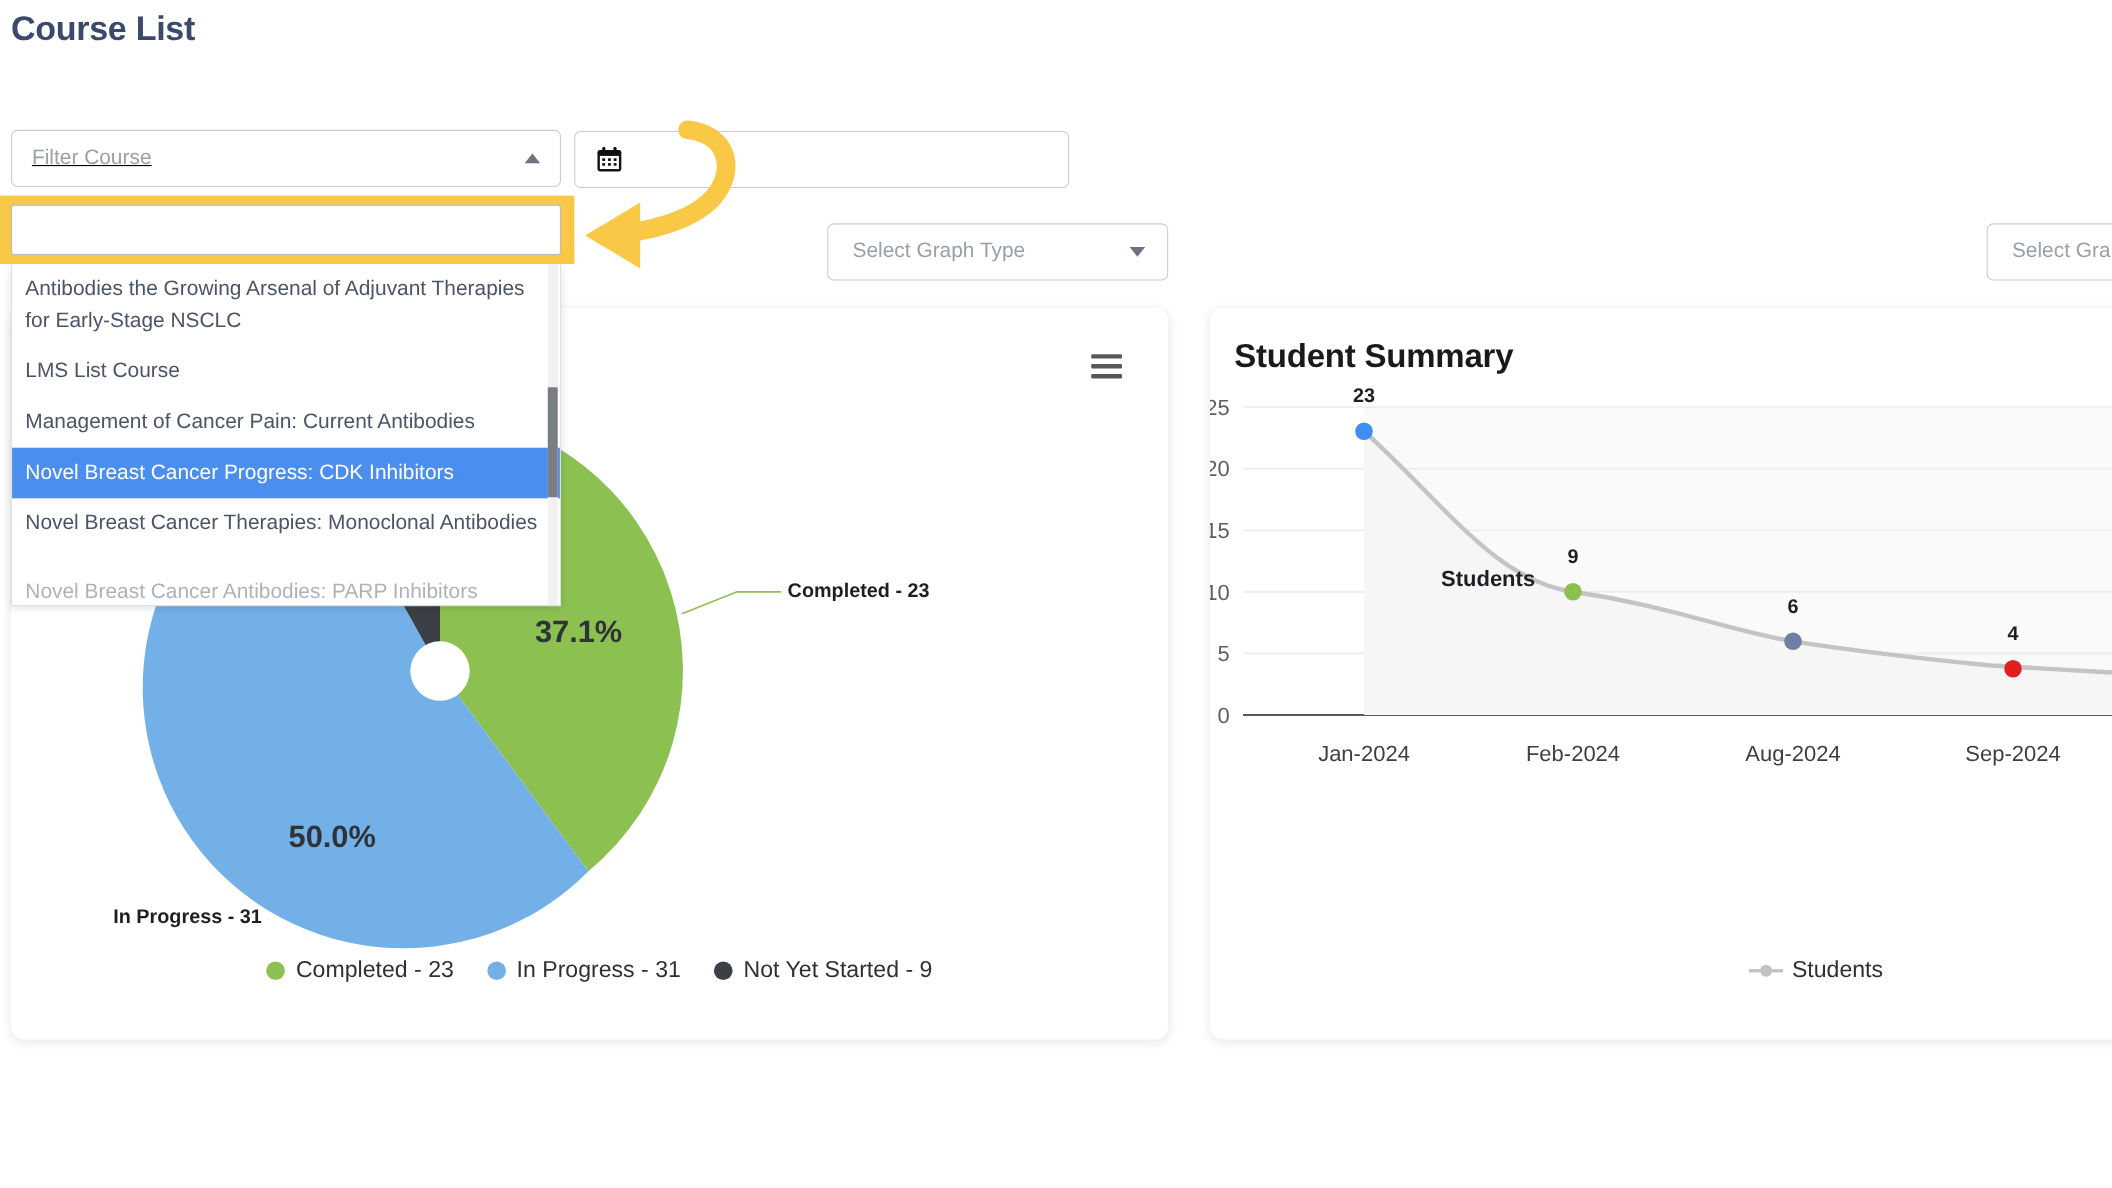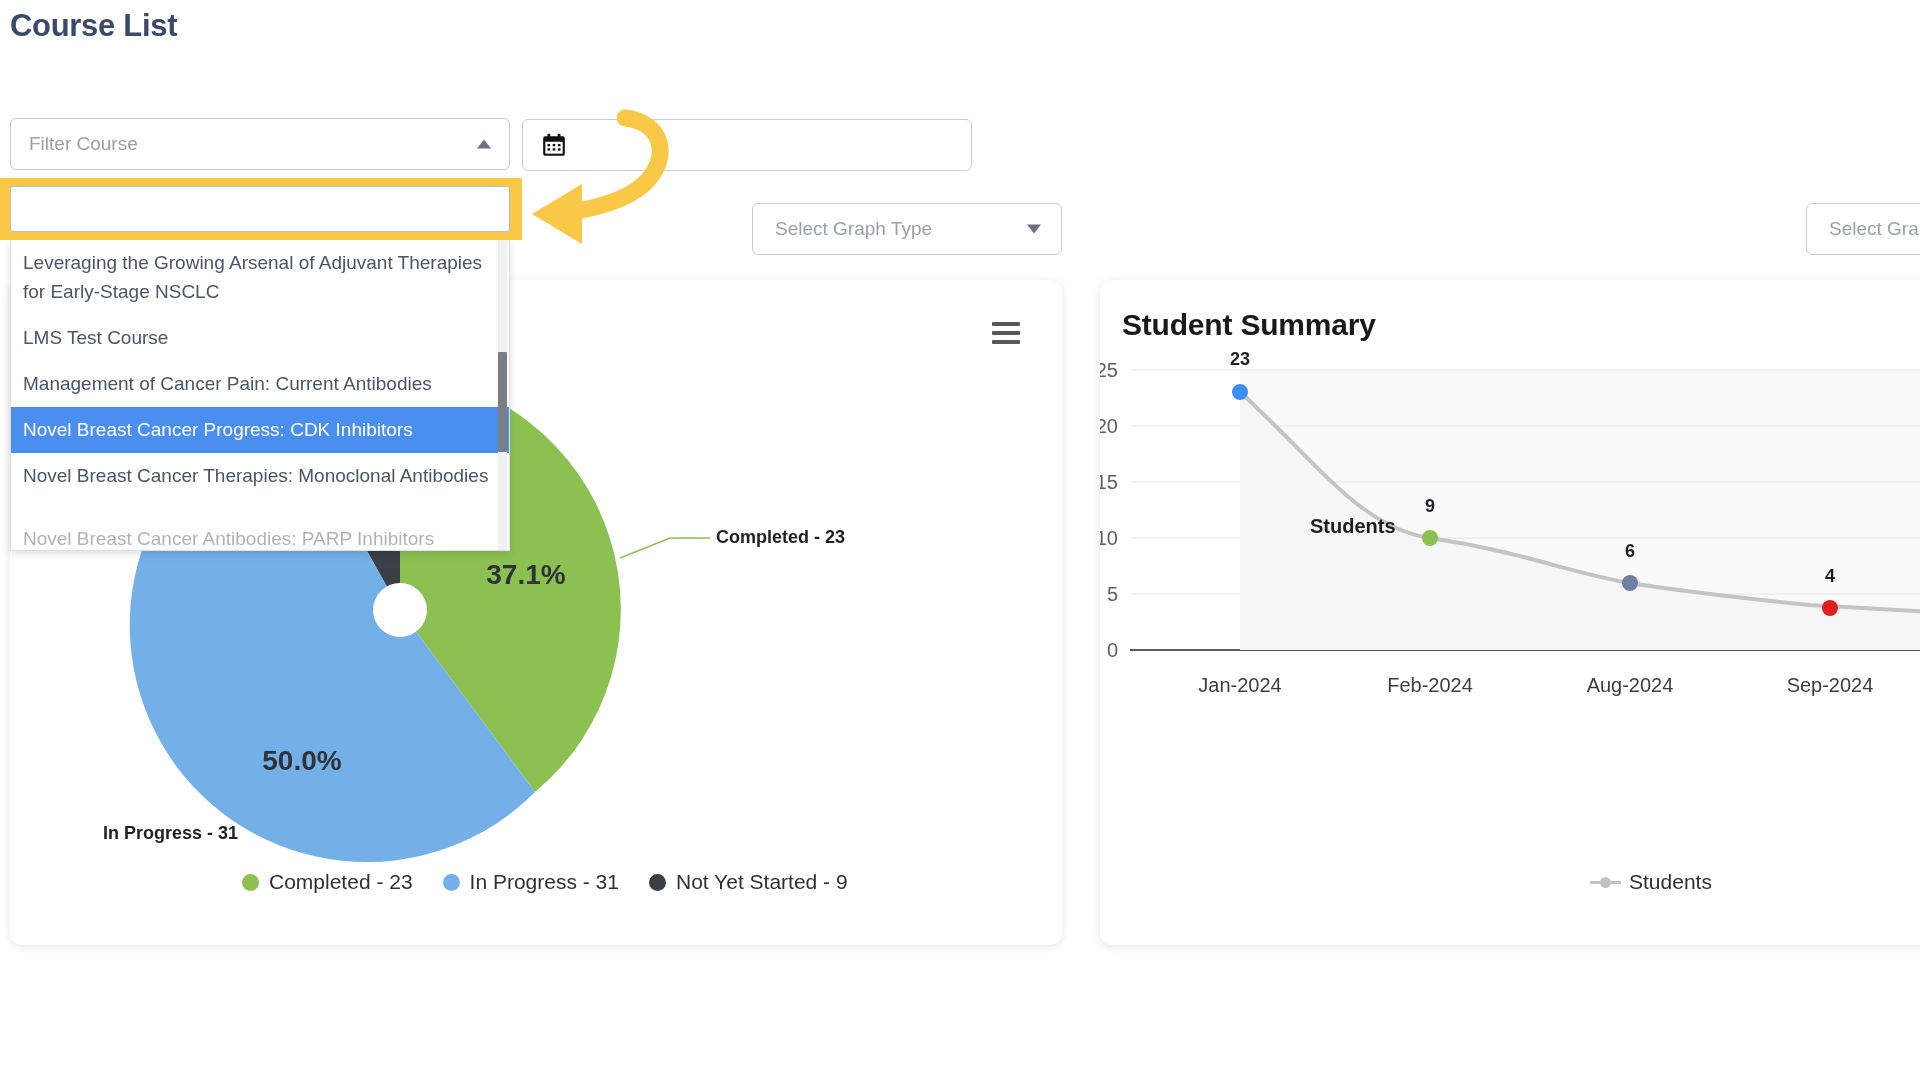--- a/index.html
+++ b/index.html
@@ -17,21 +17,21 @@
     font-size: 31px; font-weight: bold; letter-spacing: -0.3px;
     color: #3b4a6b;
   }
 
   
   .filter-select {
     position: absolute; left: 10px; top: 118px;
     width: 500px; height: 52px;
     border: 1px solid #c9ccd1; border-radius: 6px;
     background: #fff;
-    display: flex; align-items: center;
+    display: flex; align-items: center; text-decoration: underline;
   }
   .filter-select .ph {
     margin-left: 18px; font-size: 19px; color: #9aa0a8;
   }
   .caret-up {
     position: absolute; right: 18px; top: 50%; transform: translateY(-50%);
     width: 0; height: 0;
     border-left: 7px solid transparent; border-right: 7px solid transparent;
     border-bottom: 9px solid #6b7280;
   }
@@ -297,22 +297,22 @@
   <div class="graph-type-2">
     <span class="ph">Select Graph Type</span>
   </div>
 
   <div class="filter-select">
     <span class="ph">Filter Course</span>
     <span class="caret-up"></span>
   </div>
 
   <div class="dropdown">
-    <div class="dd-item wrap">Leveraging the Growing Arsenal of Adjuvant Therapies for Early-Stage NSCLC</div>
-    <div class="dd-item">LMS Test Course</div>
+    <div class="dd-item wrap">Antibodies the Growing Arsenal of Adjuvant Therapies for Early-Stage NSCLC</div>
+    <div class="dd-item">LMS List Course</div>
     <div class="dd-item">Management of Cancer Pain: Current Antibodies</div>
     <div class="dd-item selected">Novel Breast Cancer Progress: CDK Inhibitors</div>
     <div class="dd-item wrap">Novel Breast Cancer Therapies: Monoclonal Antibodies</div>
     <div class="dd-item clipped">Novel Breast Cancer Antibodies: PARP Inhibitors</div>
     <div class="dd-scroll-track"></div>
     <div class="dd-scroll-thumb"></div>
   </div>
 
   <div class="highlight-box"></div>
   <input class="search-input" type="text" placeholder="" style="">

